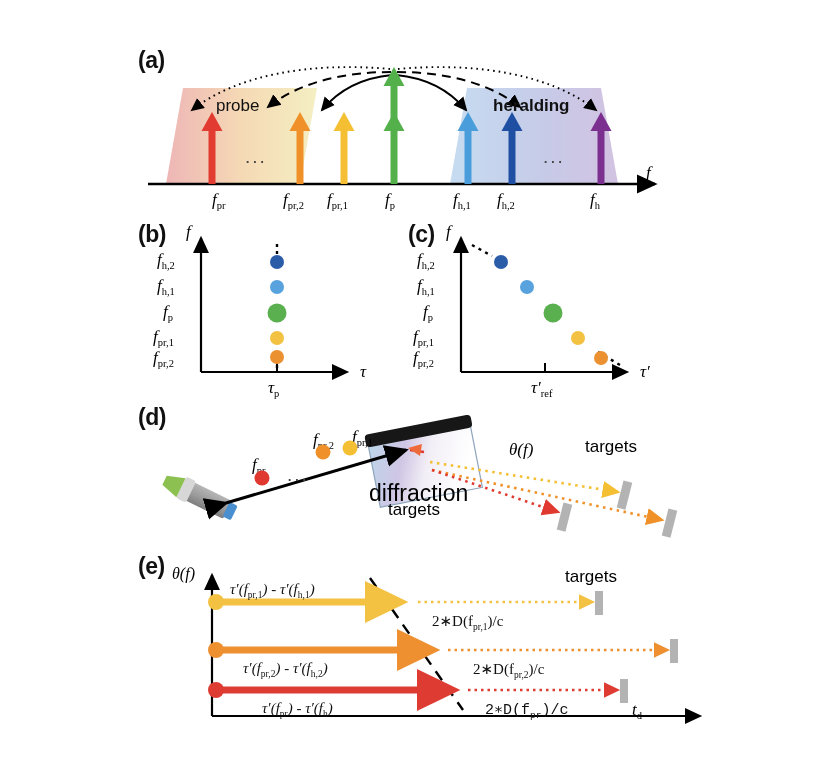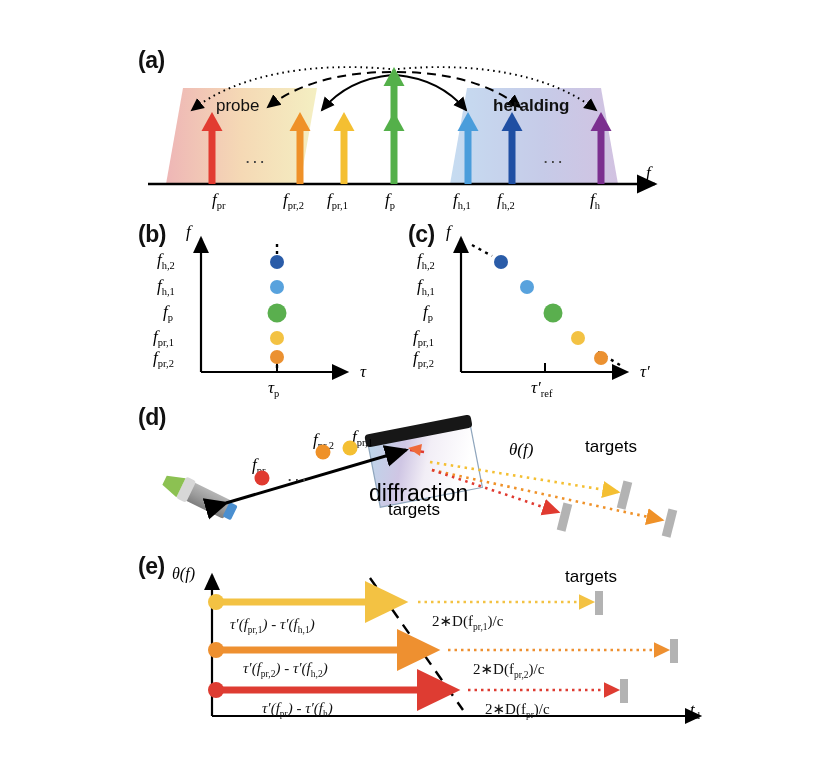--- a/index.html
+++ b/index.html
@@ -303,32 +303,32 @@
 
     <g>
       <line x1="212" y1="690" x2="452" y2="690" stroke="#de3c32" stroke-width="7" marker-end="url(#mEr)"></line>
       <circle cx="216" cy="690" r="8" fill="#de3c32"></circle>
       <line x1="468" y1="690" x2="617" y2="690" stroke="#de3c32" stroke-width="2.6" stroke-dasharray="2.5,4" marker-end="url(#mEr)"></line>
       <rect x="620" y="679" width="8" height="24" fill="#b3b3b3"></rect>
     </g>
   </svg>
 
   <div class="lbl" style="left:172px;top:565px;font-size:16px;">θ(f)</div>
-  <div class="lbl" style="left:690px;top:700px;font-size:17px;">
+  <div class="lbl" style="left:632px;top:700px;font-size:17px;">
     <span>t</span><sub>d</sub></div>
   <div class="sans" style="position:absolute;left:565px;top:567px;font-size:17px;">targets</div>
 
-  <div class="eqn" style="left:230px;top:616px;">
+  <div class="eqn" style="left:230px;top:581px;">
     <i>τ′(f</i><sub>pr,1</sub><i>) - τ′(f</i><sub>h,1</sub><i>)</i></div>
   <div class="eqn" style="left:432px;top:612px;">
     <span>2∗D(f</span><sub>pr,1</sub><span>)/c</span></div>
 
   <div class="eqn" style="left:243px;top:660px;">
     <i>τ′(f</i><sub>pr,2</sub><i>) - τ′(f</i><sub>h,2</sub><i>)</i></div>
   <div class="eqn" style="left:473px;top:660px;text-align:right;">
     <span>2∗D(f</span><sub>pr,2</sub><span>)/c</span></div>
 
   <div class="eqn" style="left:262px;top:700px;">
     <i>τ′(f</i><sub>pr</sub><i>) - τ′(f</i><sub>h</sub><i>)</i></div>
-  <div class="eqn" style="left:485px;top:700px;">
+  <div class="eqn" style="left:485px;top:700px;font-family:Liberation Mono, monospace;">
     <span>2∗D(f</span><sub>pr</sub><span>)/c</span></div>
 
 </div>
 
 </body></html>

